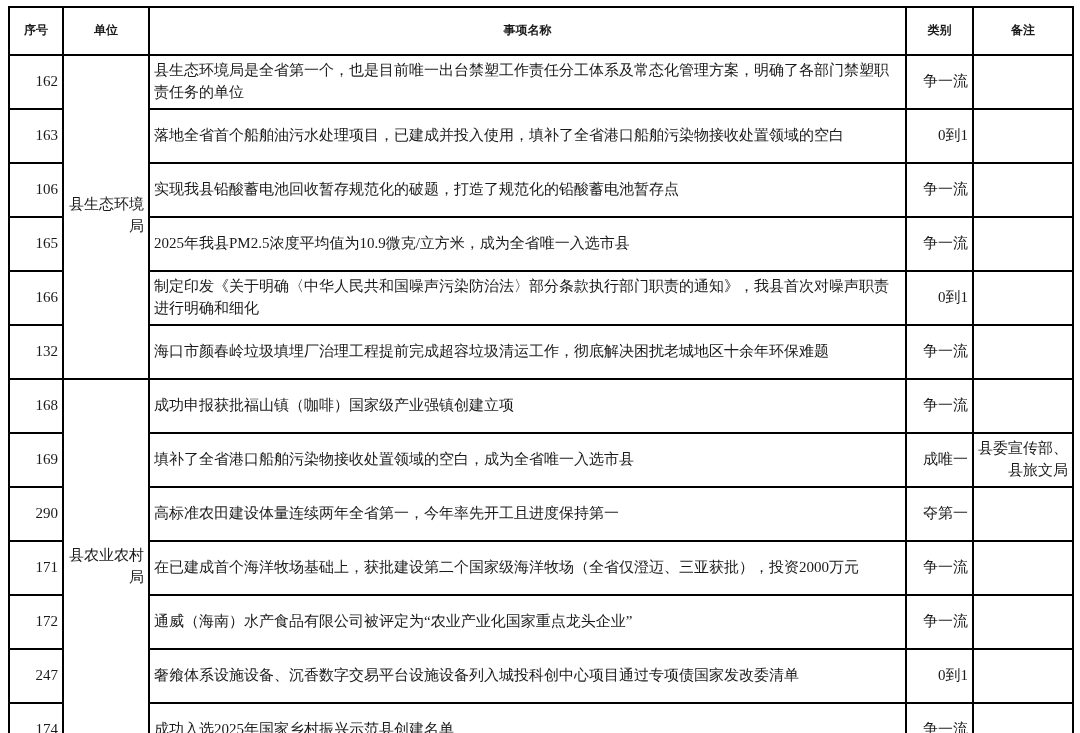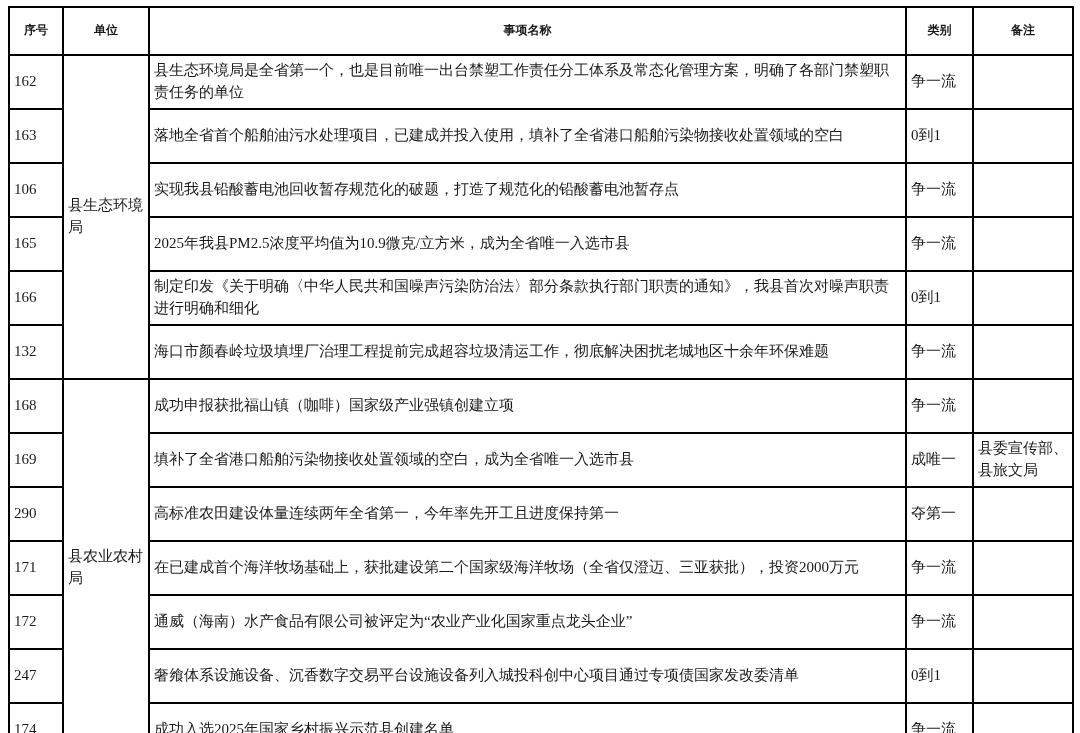--- a/index.html
+++ b/index.html
@@ -32,28 +32,28 @@
   }
   table.items th {
     height: 42px;
     font-size: 12px;
     font-weight: bold;
     text-align: center;
     padding: 2px 2px;
   }
   table.items td { height: 48px; }
   td.no-cell, td.cat-cell, td.remark-cell, td.unit-cell {
-    text-align: left;
+    text-align: right;
     padding: 2px 3px;
   }
   td.item-cell {
     text-align: left;
     padding: 2px 8px;
   }
-  td.unit-cell { line-height: 1.5; }
+  td.unit-cell { line-height: 1.5; font-family: Liberation Mono, monospace; }
 </style>
 </head>
 <body>
 
 <div class="page">
   <table class="items">
     <colgroup>
       <col style="width:54px">
       <col style="width:86px">
       <col style="width:757px">

